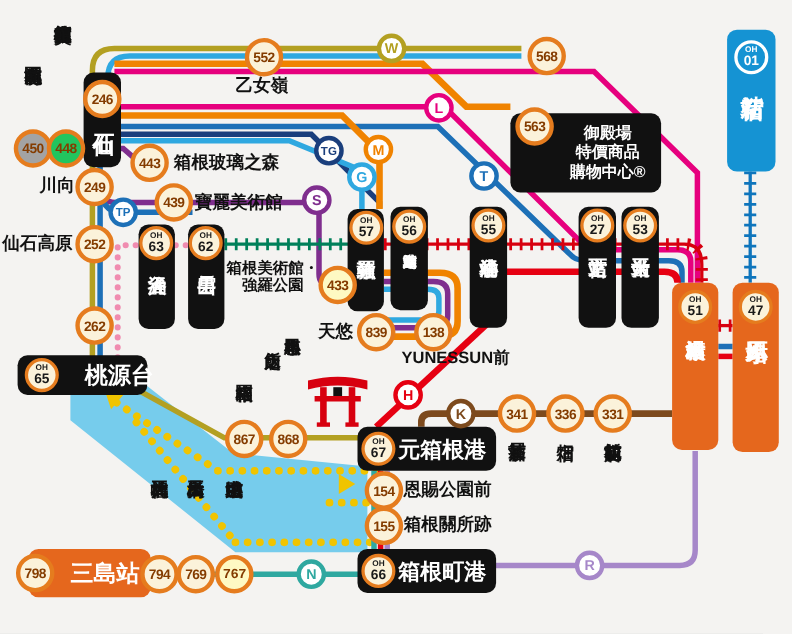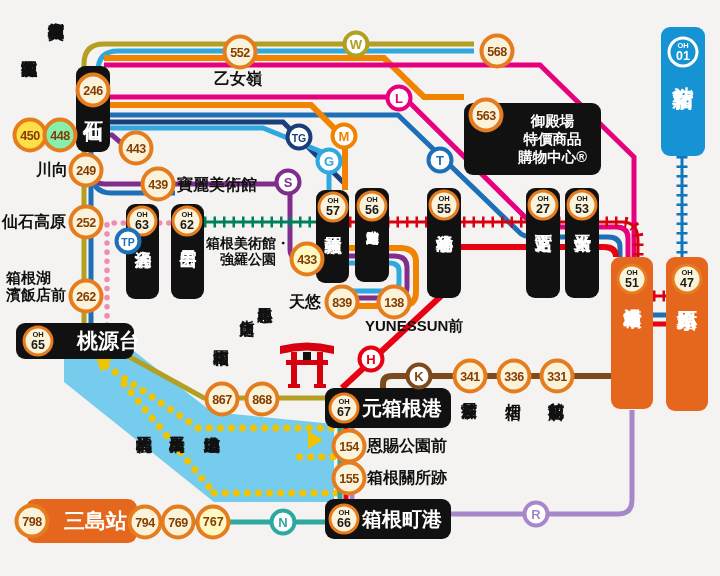--- a/index.html
+++ b/index.html
@@ -198,36 +198,33 @@
       <div class="vtxt" style="font-size: 20px; padding-top: 38px;">小田原站</div>
     </div>
     <div class="nb ohb" style="left: 687px; top: 279px; background: rgb(251, 242, 218); border-color: rgb(229, 124, 30); color: rgb(26, 26, 26); z-index: 6;">
       <span class="o">OH</span>
       <span class="n">47</span>
     </div>
     <div class="bbox st-orange" style="left: 26px; top: 499px; width: 111px; height: 44px; z-index: 4;">
       <div class="htxt" style="font-size: 21px; padding-left: 38px;">三島站</div>
     </div>
     <div class="nb nb3" style="left: 32px; top: 521px; background: rgb(251, 242, 218); border-color: rgb(229, 124, 30); color: rgb(132, 60, 0); z-index: 6;">798</div>
-    <div class="nb nb3" style="left: 30px; top: 135px; background: #fde047; border-color: rgb(229, 124, 30); color: rgb(132, 60, 0); z-index: 6;">450</div>
+    <div class="nb nb3" style="left: 30px; top: 135px; background: #a3a3a3; border-color: rgb(229, 124, 30); color: rgb(132, 60, 0); z-index: 6;">450</div>
     <div class="lbl v" style="left: 21px; top: 48px; font-size: 16px;">濕生花園前</div>
-    <div class="nb nb3" style="left: 60px; top: 135px; background: #86efac; border-color: rgb(229, 124, 30); color: rgb(132, 60, 0); z-index: 6;">448</div>
+    <div class="nb nb3" style="left: 60px; top: 135px; background: #22c55e; border-color: rgb(229, 124, 30); color: rgb(132, 60, 0); z-index: 6;">448</div>
     <div class="lbl v" style="left: 48px; top: 10px; font-size: 16px;">箱根拉利克美術館</div>
     <div class="nb nb3" style="left: 136px; top: 148px; background: rgb(251, 242, 218); border-color: rgb(229, 124, 30); color: rgb(132, 60, 0); z-index: 6;">443</div>
+    <div class="lbl" style="left: 158px; top: 140px; font-size: 16px;">箱根玻璃之森</div>
     <div class="nb nb3" style="left: 158px; top: 184px; background: rgb(251, 242, 218); border-color: rgb(229, 124, 30); color: rgb(132, 60, 0); z-index: 6;">439</div>
     <div class="lbl" style="left: 177px; top: 176px; font-size: 16px;">寶麗美術館</div>
     <div class="nb nb3" style="left: 86px; top: 170px; background: rgb(251, 242, 218); border-color: rgb(229, 124, 30); color: rgb(132, 60, 0); z-index: 6;">249</div>
     <div class="lbl r" style="left: 68px; top: 161px; font-size: 16px;">川向</div>
     <div class="nb nb3" style="left: 86px; top: 222px; background: rgb(251, 242, 218); border-color: rgb(229, 124, 30); color: rgb(132, 60, 0); z-index: 6;">252</div>
     <div class="lbl r" style="left: 66px; top: 213px; font-size: 16px;">仙石高原</div>
     <div class="nb nb3" style="left: 86px; top: 296px; background: rgb(251, 242, 218); border-color: rgb(229, 124, 30); color: rgb(132, 60, 0); z-index: 6;">262</div>
-    <div class="lbl r" style="left: 66px; top: 270px; font-size: 15px;">
-      <div>箱根湖</div>
-      <div>濱飯店前</div>
-    </div>
     <div class="nb nb3" style="left: 240px; top: 52px; background: rgb(251, 242, 218); border-color: rgb(229, 124, 30); color: rgb(132, 60, 0); z-index: 6;">552</div>
     <div class="lbl" style="left: 214px; top: 70px; font-size: 16px;">乙女嶺</div>
     <div class="nb nb3" style="left: 293px; top: 259px; background: #fef9c3; border-color: rgb(229, 124, 30); color: rgb(132, 60, 0); z-index: 6; margin-left: 14px;">433</div>
     <div class="lbl c" style="left: 201px; top: 236px; font-size: 14px; width: 94px;">
       <div>箱根美術館・</div>
       <div>強羅公園</div>
     </div>
     <div class="nb nb3" style="left: 342px; top: 302px; background: rgb(251, 242, 218); border-color: rgb(229, 124, 30); color: rgb(132, 60, 0); z-index: 6;">839</div>
     <div class="lbl" style="left: 289px; top: 293px; font-size: 16px;">天悠</div>
     <div class="nb nb3" style="left: 394px; top: 302px; background: rgb(251, 242, 218); border-color: rgb(229, 124, 30); color: rgb(132, 60, 0); z-index: 6;">138</div>
@@ -253,18 +250,18 @@
     <div class="lbl v" style="left: 169px; top: 424px; font-size: 16px;">三島大吊橋</div>
     <div class="nb nb3" style="left: 213px; top: 522px; background: #fef9c3; border-color: rgb(229, 124, 30); color: rgb(132, 60, 0); z-index: 6; font-family: Liberation Mono, monospace;">767</div>
     <div class="lbl v" style="left: 204px; top: 424px; font-size: 16px;">山中城遺跡</div>
     <div class="lc" style="left: 356px; top: 44px; border-color: rgb(179, 160, 34); color: rgb(179, 160, 34);">W</div>
     <div class="lc" style="left: 399px; top: 98px; border-color: rgb(230, 0, 126); color: rgb(230, 0, 126);">L</div>
     <div class="lc" style="left: 344px; top: 136px; border-color: rgb(240, 131, 0); color: rgb(240, 131, 0);">M</div>
     <div class="lc" style="left: 440px; top: 160px; border-color: rgb(29, 112, 183); color: rgb(29, 112, 183);">T</div>
     <div class="lc" style="left: 329px; top: 161px; border-color: rgb(47, 168, 224); color: rgb(47, 168, 224);">G</div>
     <div class="lc" style="left: 299px; top: 137px; border-color: rgb(26, 62, 124); color: rgb(26, 62, 124); font-size: 10.5px;">TG</div>
     <div class="lc" style="left: 288px; top: 182px; border-color: rgb(127, 46, 142); color: rgb(127, 46, 142);">S</div>
-    <div class="lc" style="left: 128px; top: 193px; border-color: rgb(29, 112, 183); color: rgb(29, 112, 183); font-size: 10.5px; margin-top: 48px;">TP</div>
+    <div class="lc" style="left: 112px; top: 193px; border-color: rgb(29, 112, 183); color: rgb(29, 112, 183); font-size: 10.5px;">TP</div>
     <div class="lc" style="left: 371px; top: 359px; border-color: rgb(230, 0, 18); color: rgb(230, 0, 18);">H</div>
     <div class="lc" style="left: 419px; top: 376px; border-color: rgb(125, 74, 29); color: rgb(125, 74, 29);">K</div>
     <div class="lc" style="left: 536px; top: 514px; border-color: rgb(166, 135, 201); color: rgb(166, 135, 201);">R</div>
     <div class="lc" style="left: 283px; top: 522px; border-color: rgb(47, 168, 160); color: rgb(47, 168, 160);">N</div>
   </div>
 
 </body></html>

